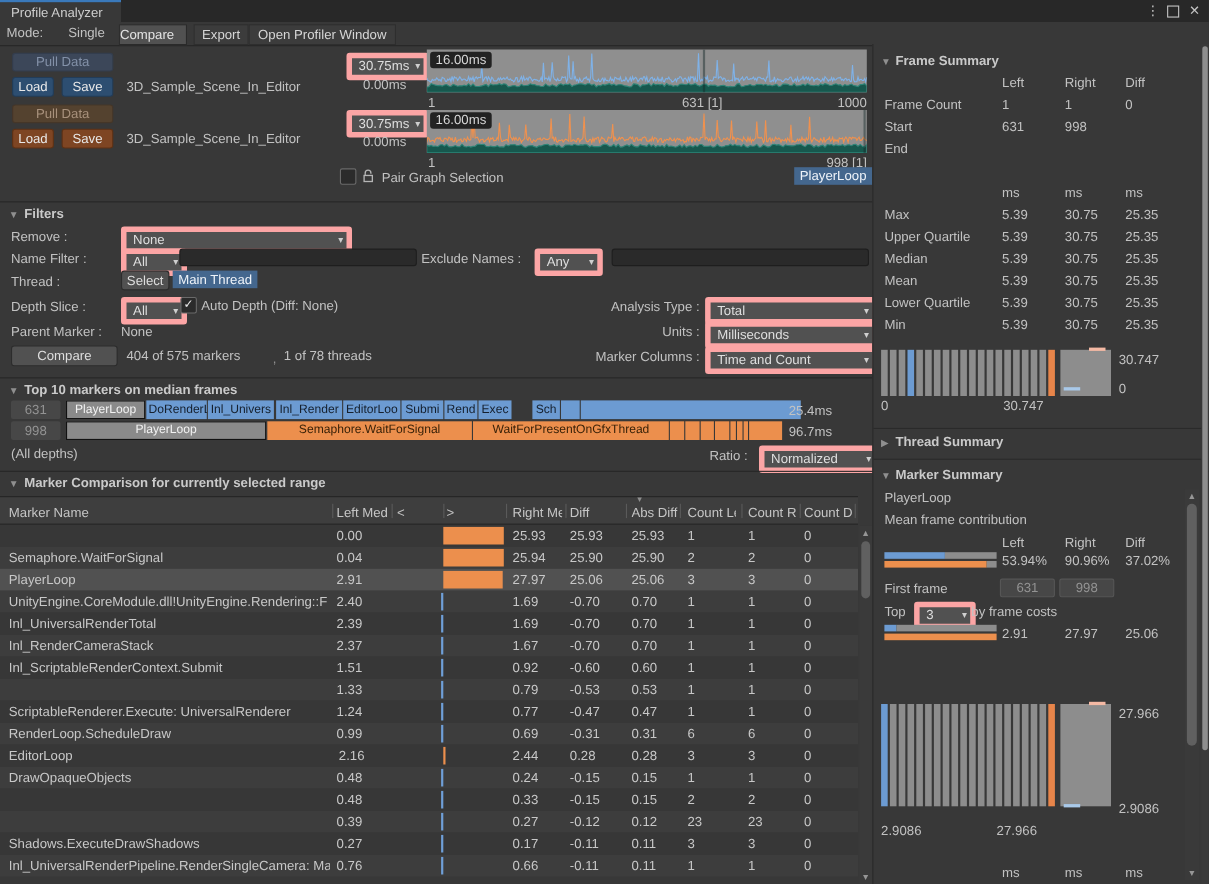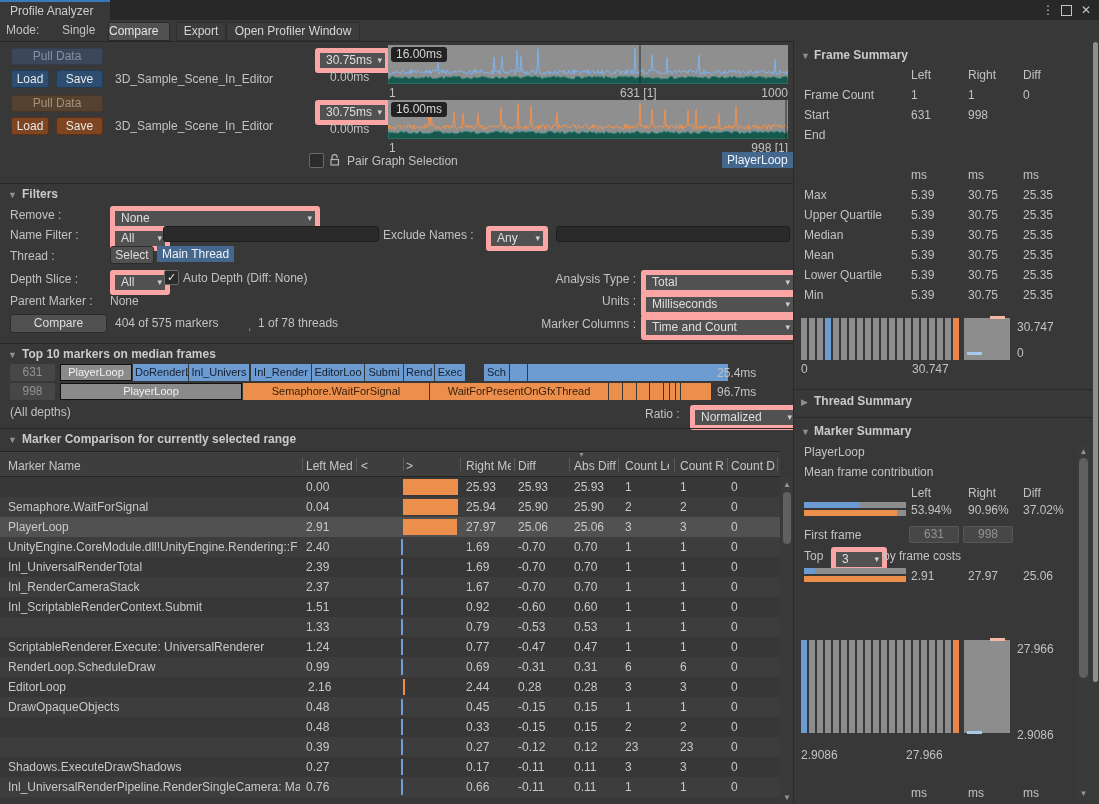--- a/index.html
+++ b/index.html
@@ -373,21 +373,21 @@
         <div class="ccell" style="left: 518px; width: 52px;">0.28</div>
         <div class="ccell" style="left: 574px; width: 45px;">0.28</div>
         <div class="ccell" style="left: 625px; width: 50px;">3</div>
         <div class="ccell" style="left: 680px; width: 48px;">3</div>
         <div class="ccell" style="left: 731px; width: 44px;">0</div>
       </div>
       <div class="cmp-row alt" style="top: 220px;">
         <div class="ccell" style="left: 8px; width: 292px;">DrawOpaqueObjects</div>
         <div class="cmp-bar neg" style="width: 2px; left: 401px;"></div>
         <div class="ccell" style="left: 306px; width: 52px;">0.48</div>
-        <div class="ccell" style="left: 466px; width: 48px;">0.45</div>
+        <div class="ccell" style="left: 466px; width: 48px;">0.24</div>
         <div class="ccell" style="left: 518px; width: 52px;">-0.15</div>
         <div class="ccell" style="left: 574px; width: 45px;">0.15</div>
         <div class="ccell" style="left: 625px; width: 50px;">1</div>
         <div class="ccell" style="left: 680px; width: 48px;">1</div>
         <div class="ccell" style="left: 731px; width: 44px;">0</div>
       </div>
       <div class="cmp-row" style="top: 240px;">
         <div class="cmp-bar neg" style="width: 2px; left: 401px;"></div>
         <div class="ccell" style="left: 306px; width: 52px;">0.48</div>
         <div class="ccell" style="left: 466px; width: 48px;">0.33</div>

